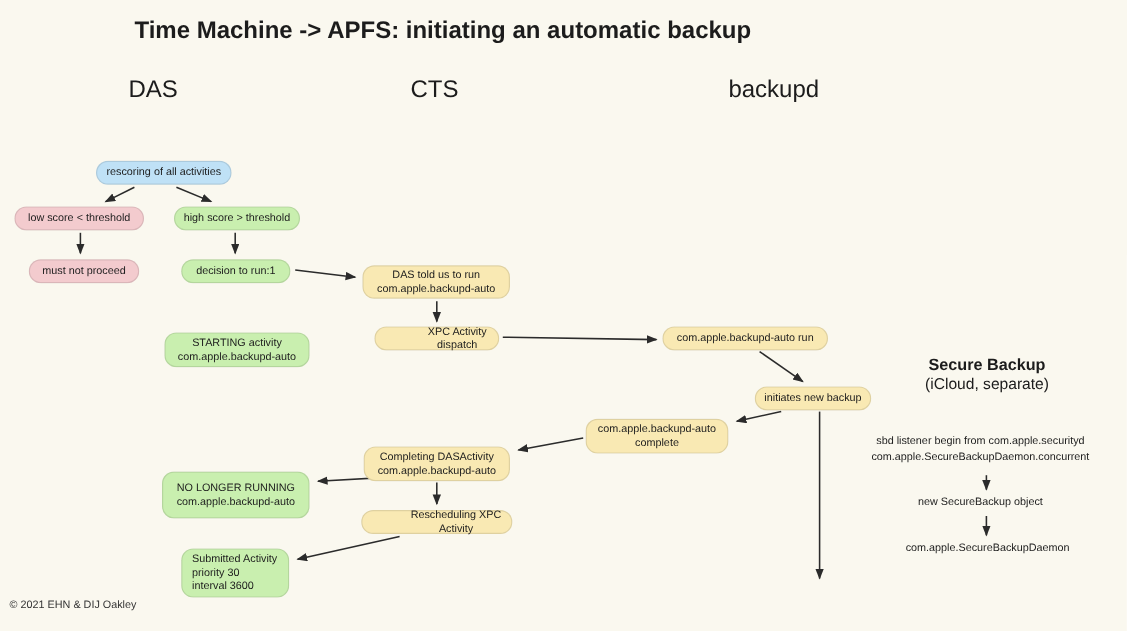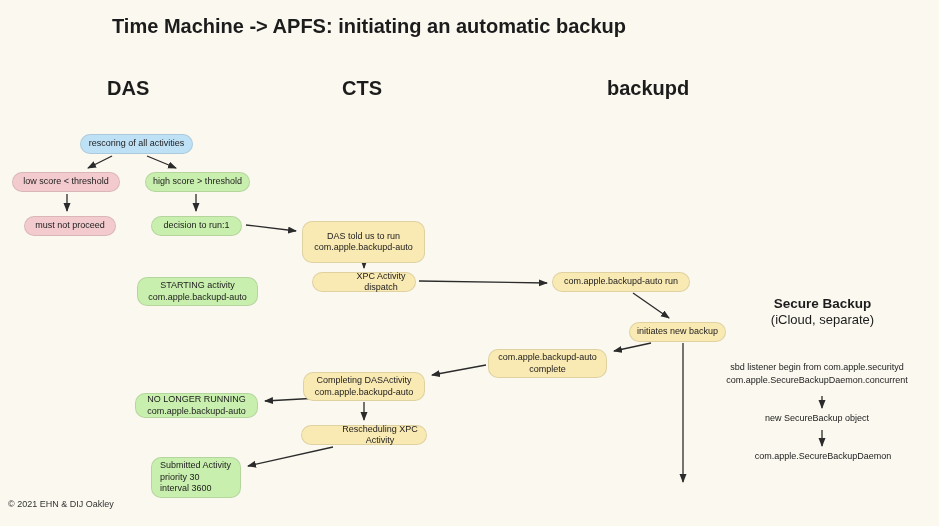--- a/index.html
+++ b/index.html
@@ -18,22 +18,22 @@
     background:var(--background);
     font-family:"Liberation Sans", sans-serif;
     color:var(--text);
     overflow:hidden;
   }
   .title{
     position:absolute;left:112px;top:15px;
     font-size:20px;font-weight:bold;white-space:nowrap;
   }
   .col-header{
-    position:absolute;top:77px;
-    font-size:20px;font-weight:bold;white-space:nowrap;
+    position:absolute;top:64px;
+    font-size:20px;font-weight:normal;white-space:nowrap;
   }
   .connectors{position:absolute;left:0;top:0;pointer-events:none;}
   .connectors line{stroke:var(--arrow);stroke-width:1.3;}
   .node{
     position:absolute;box-sizing:border-box;
     display:flex;align-items:center;justify-content:center;
     text-align:center;white-space:pre-line;
     font-size:9px;line-height:11.5px;
     border-radius:10px;padding:1px 5px;
     border:1px solid rgba(0,0,0,0.10);
@@ -88,32 +88,32 @@
     <line x1="333" y1="447" x2="248" y2="466" marker-end="url(#ah)"></line>
     <line x1="822" y1="396" x2="822" y2="408" marker-end="url(#ah)"></line>
     <line x1="822" y1="430" x2="822" y2="446" marker-end="url(#ah)"></line>
   </svg>
 
   <div class="node blue" style="left:80px;top:134px;width:113px;height:20px;">rescoring of all activities</div>
   <div class="node pink" style="left:12px;top:172px;width:108px;height:20px;">low score &lt; threshold</div>
   <div class="node green" style="left:145px;top:172px;width:105px;height:20px;">high score &gt; threshold</div>
   <div class="node pink" style="left:24px;top:216px;width:92px;height:20px;">must not proceed</div>
   <div class="node green" style="left:151px;top:216px;width:91px;height:20px;">decision to run:1</div>
-  <div class="node yellow" style="left:302px;top:221px;width:123px;height:42px;">DAS told us to run
+  <div class="node yellow" style="left:302px;top:221px;width:123px;height:28px;">DAS told us to run
 com.apple.backupd-auto</div>
   <div class="node green" style="left:137px;top:277px;width:121px;height:29px;">STARTING activity
 com.apple.backupd-auto</div>
   <div class="node yellow" style="left:312px;top:272px;width:104px;height:20px;padding-left:39px;">XPC Activity dispatch</div>
   <div class="node yellow" style="left:552px;top:272px;width:138px;height:20px;">com.apple.backupd-auto run</div>
   <div class="node yellow" style="left:629px;top:322px;width:97px;height:20px;">initiates new backup</div>
   <div class="node yellow" style="left:488px;top:349px;width:119px;height:29px;">com.apple.backupd-auto
 complete</div>
   <div class="node yellow" style="left:303px;top:372px;width:122px;height:29px;">Completing DASActivity
 com.apple.backupd-auto</div>
-  <div class="node green" style="left:135px;top:393px;width:123px;height:25px;">NO LONGER RUNNING
+  <div class="node green" style="left:135px;top:393px;width:123px;height:39px;">NO LONGER RUNNING
 com.apple.backupd-auto</div>
   <div class="node yellow" style="left:301px;top:425px;width:126px;height:20px;padding-left:37px;">Rescheduling XPC Activity</div>
   <div class="node green left-text" style="left:151px;top:457px;width:90px;height:41px;">Submitted Activity
 priority 30
 interval 3600</div>
   <div class="node blue" style="left:623px;top:487px;width:123px;height:20px;margin-top:48px;">Starting automatic backup</div>
 
   <div class="sb-heading">
     <div class="sb-title">Secure Backup</div>
     <div class="sb-sub">(iCloud, separate)</div>

